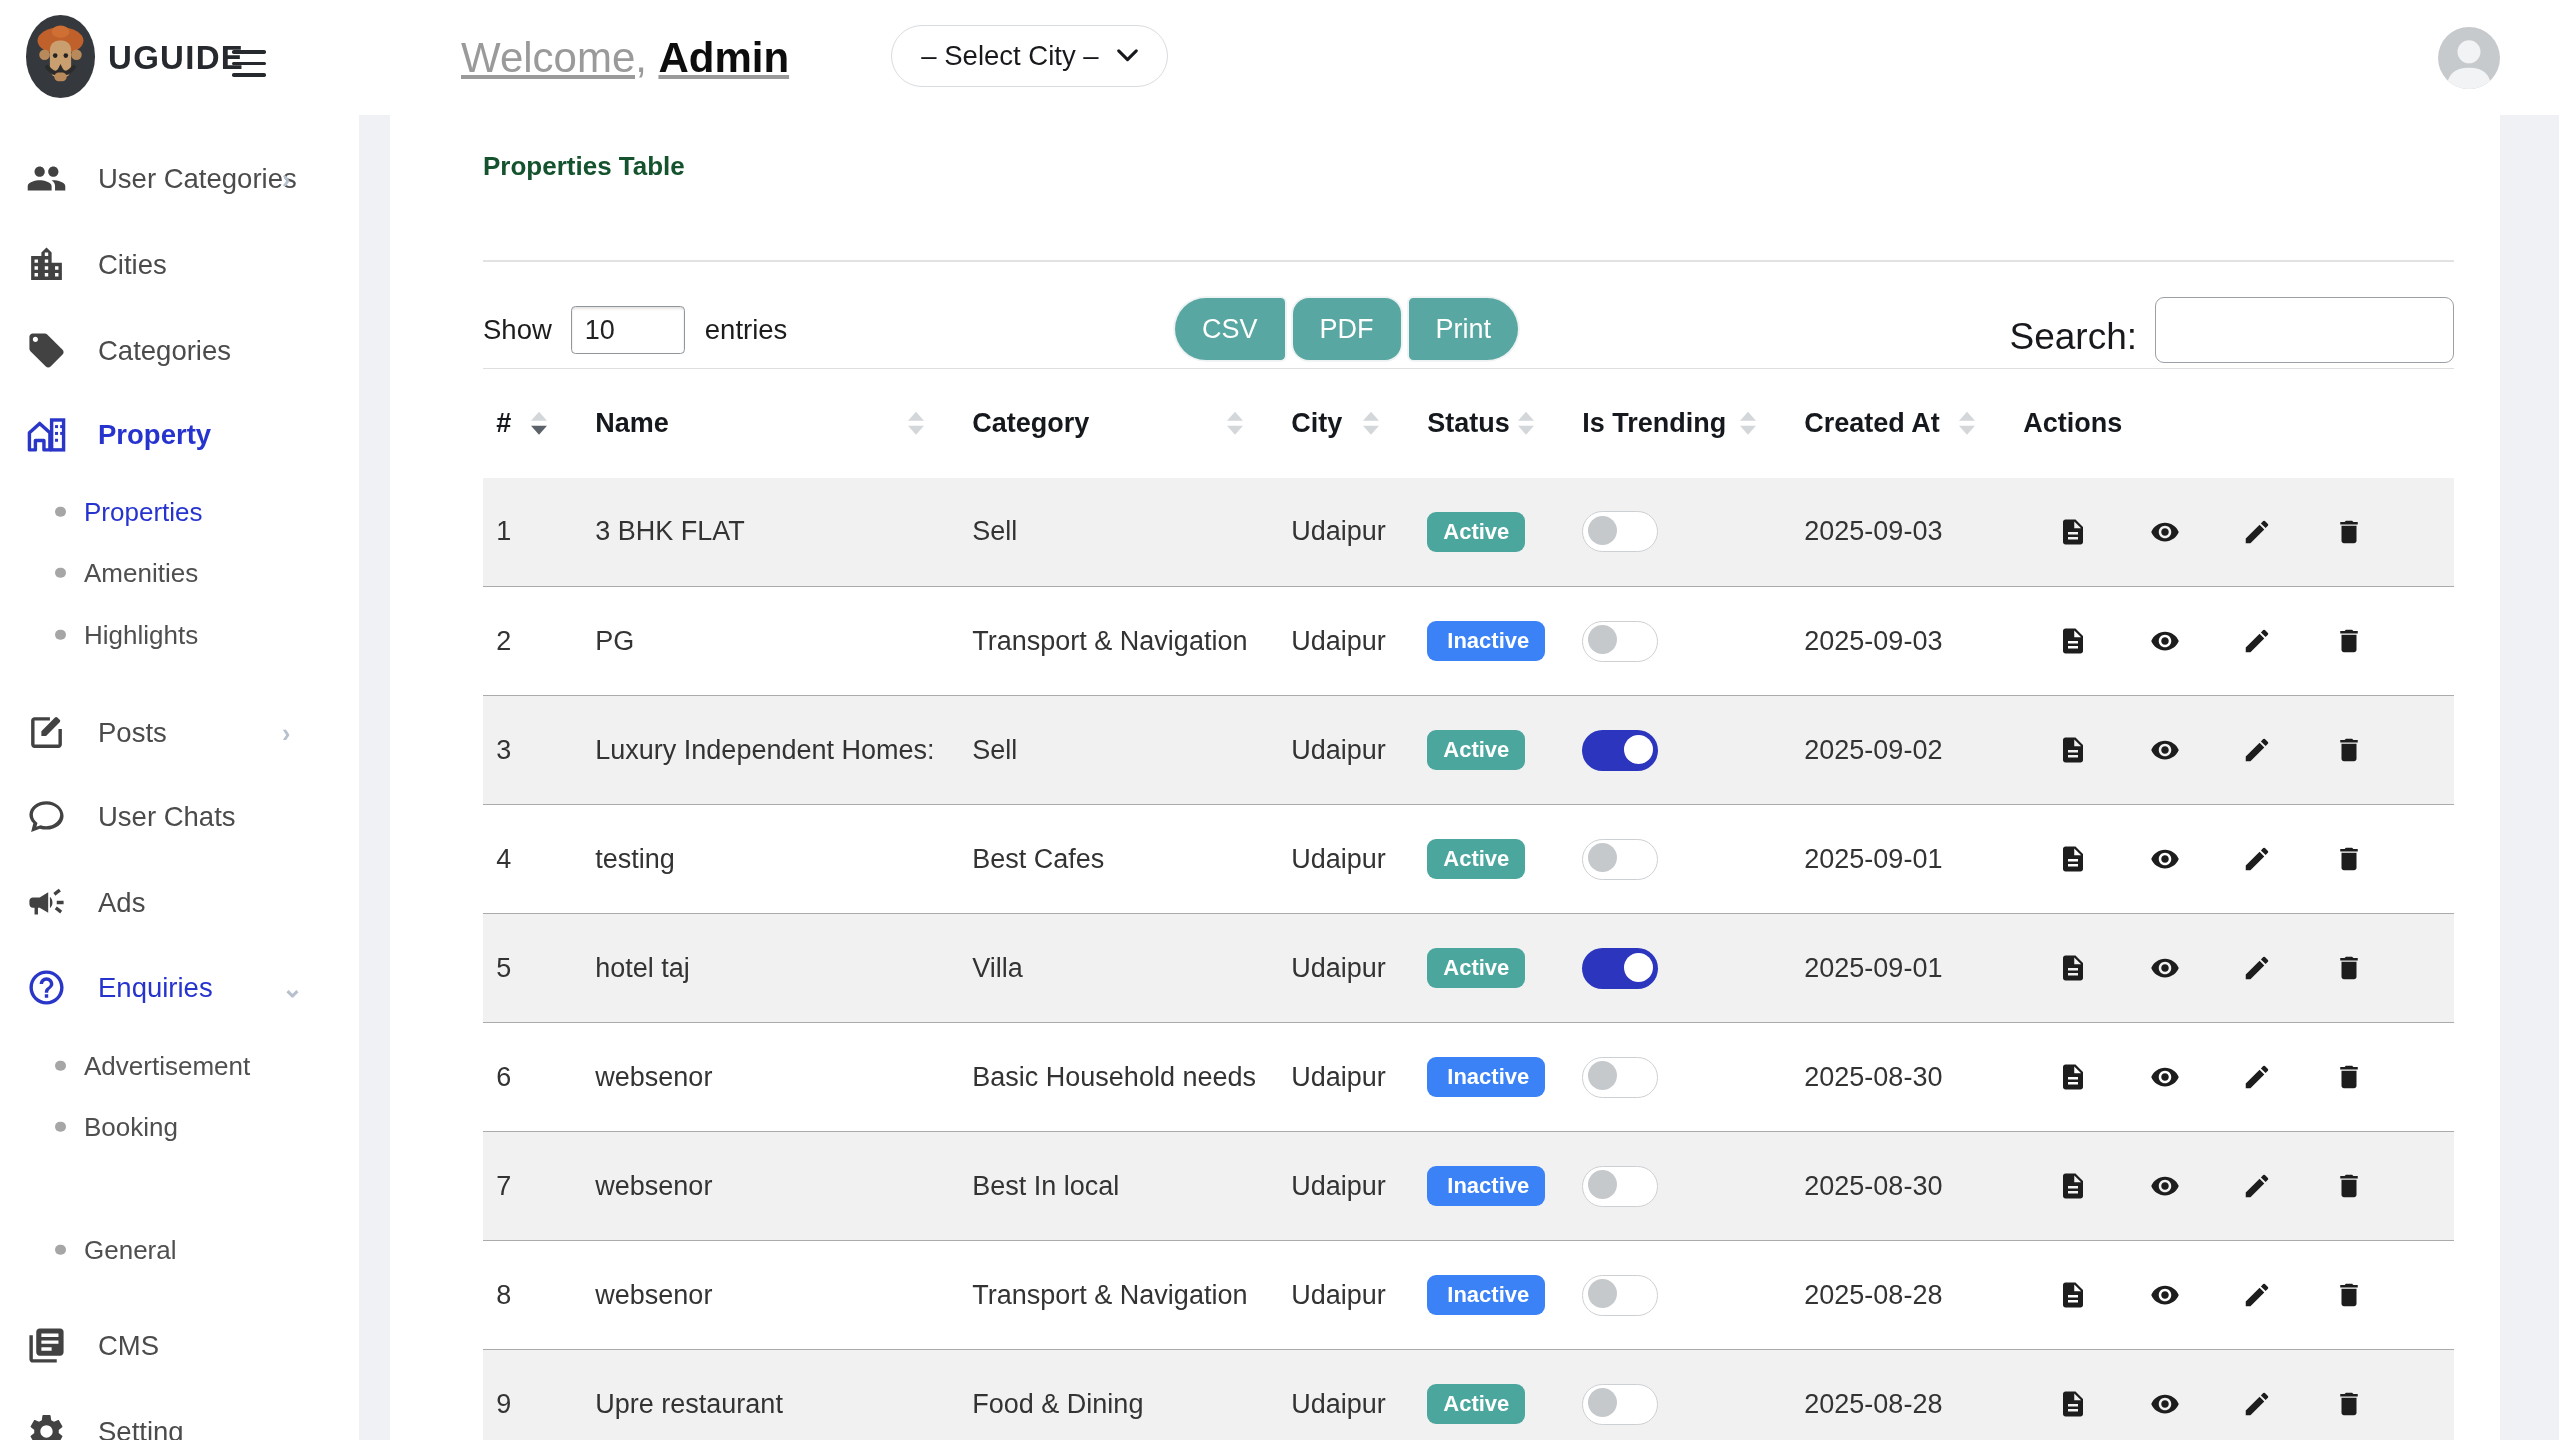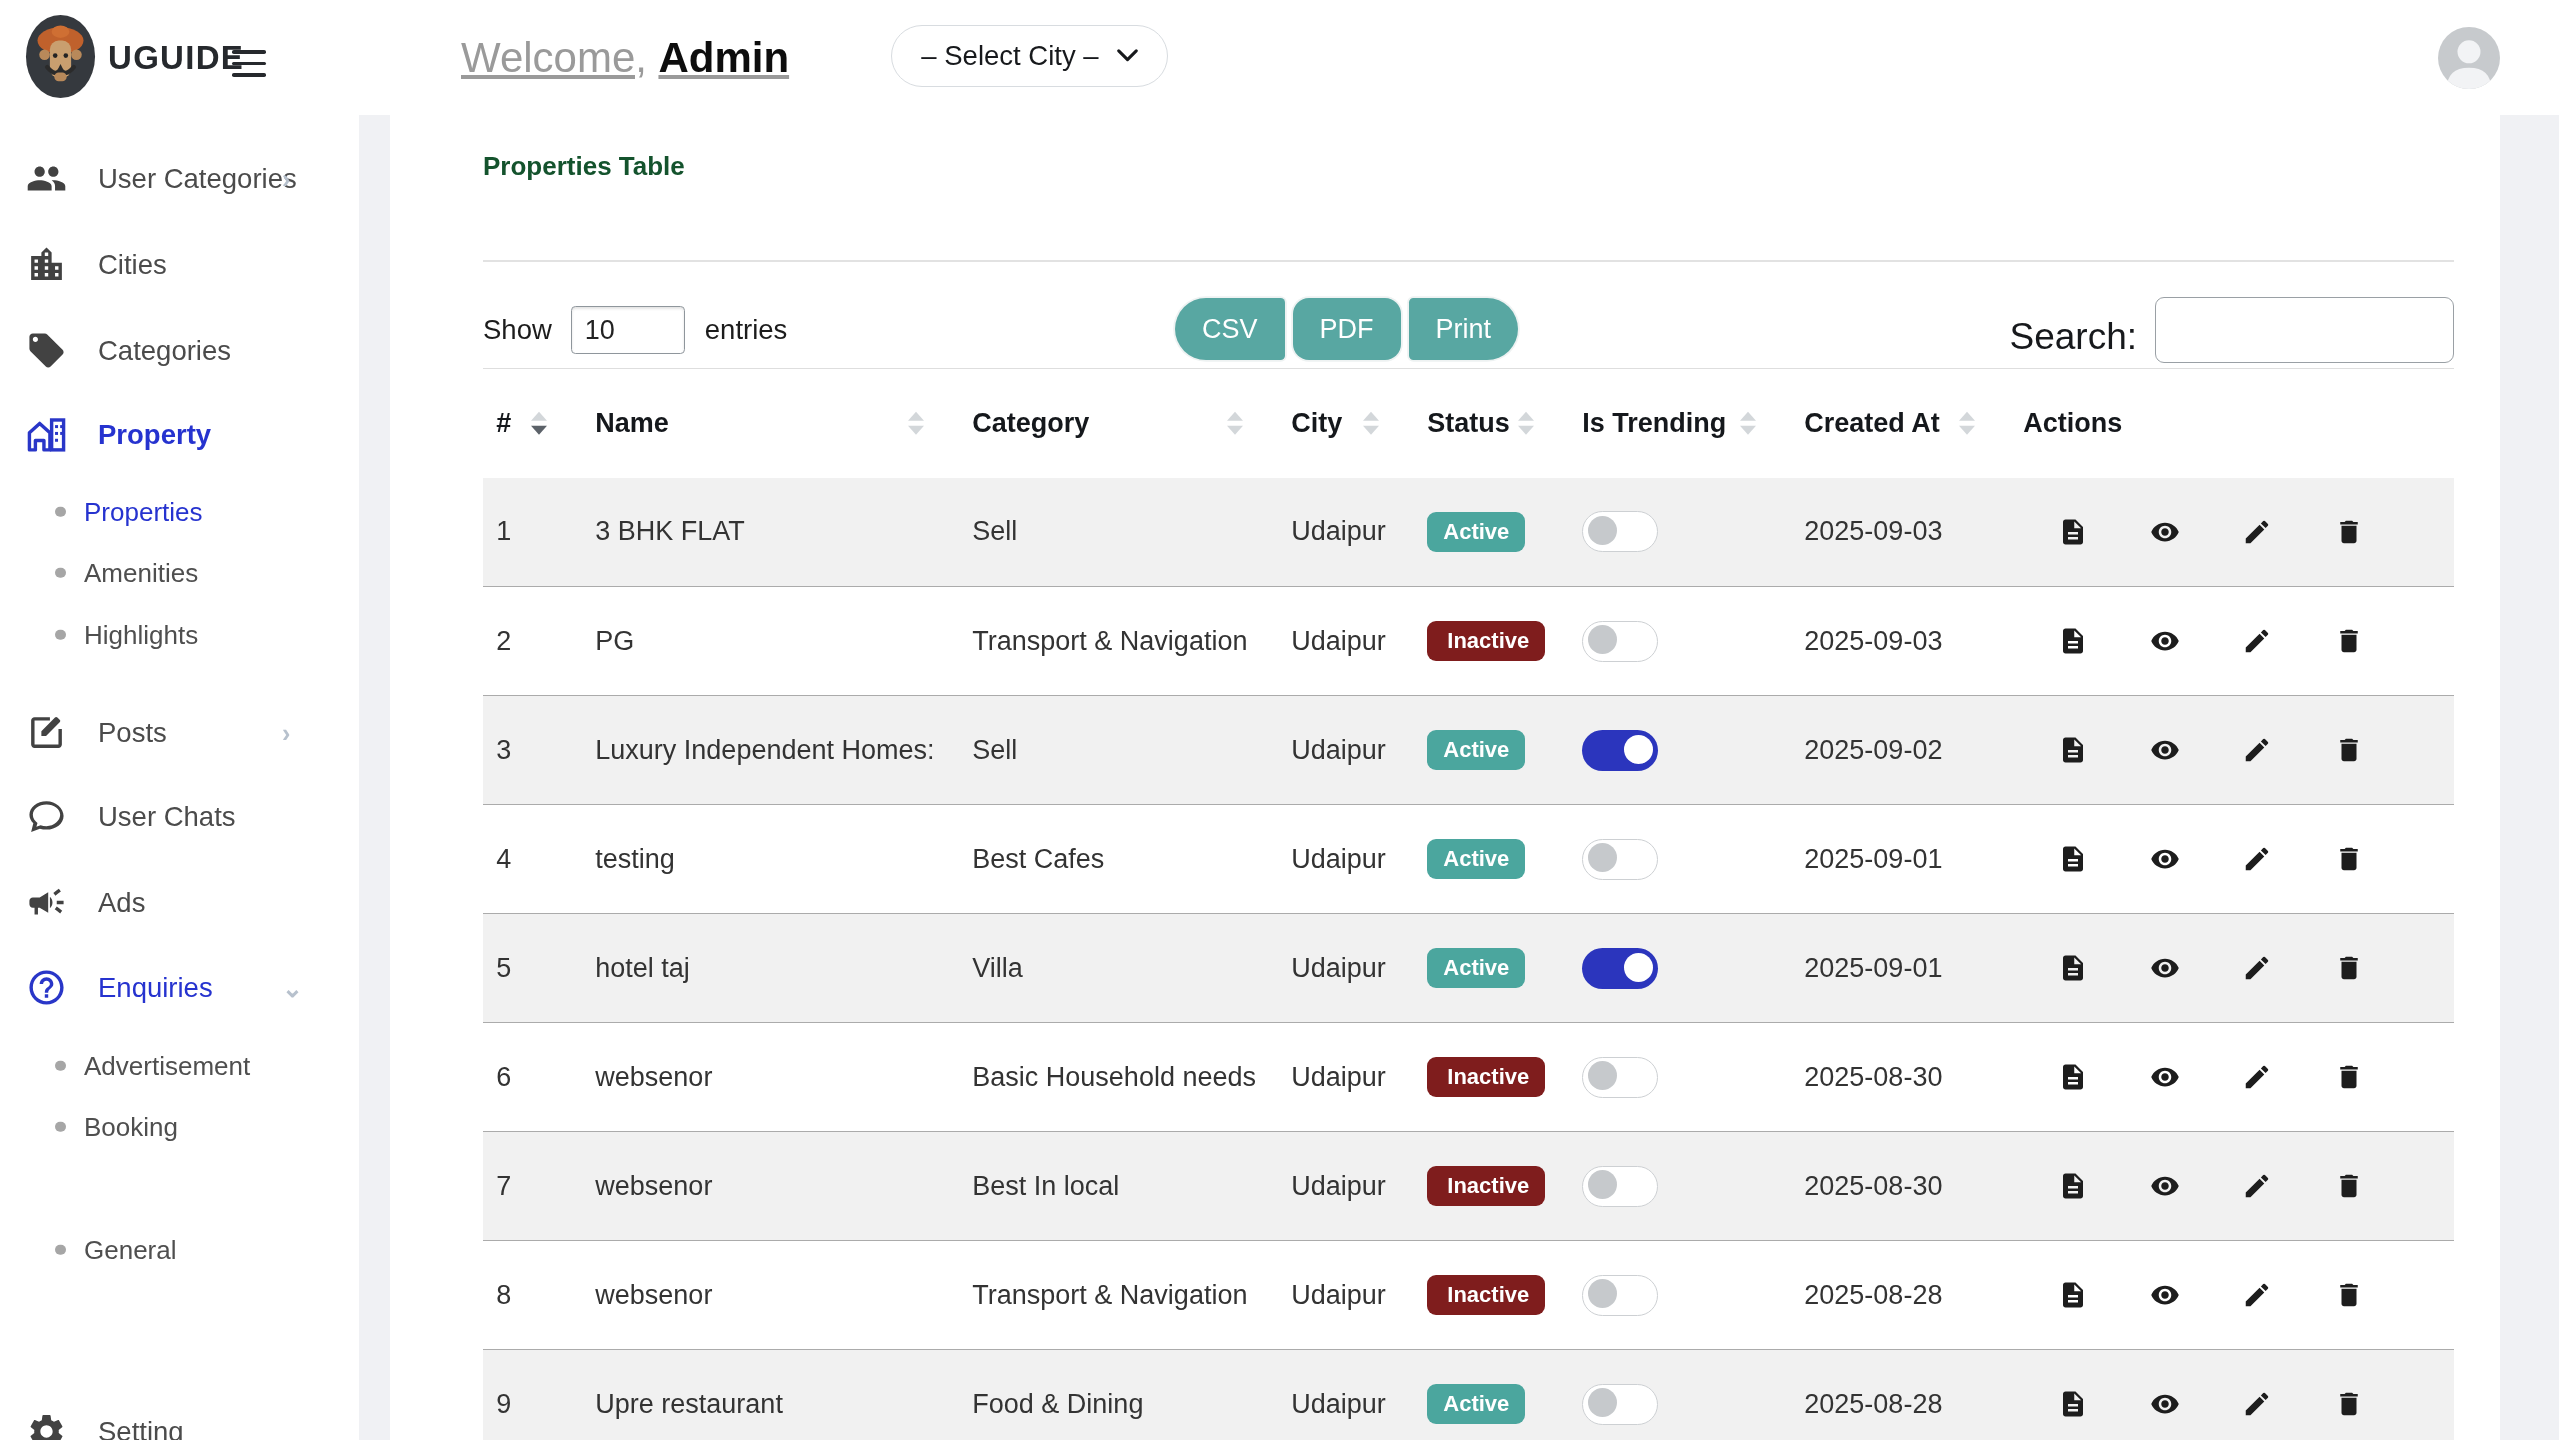--- a/index.html
+++ b/index.html
@@ -55,21 +55,21 @@
   .sort i{display:block;width:0;height:0;border-left:8px solid transparent;border-right:8px solid transparent;}
   .sort .up{border-bottom:9.8px solid #d3d7da;margin-bottom:4.4px;}
   .sort .down{border-top:9.8px solid #d3d7da;}
   .sort.active .down{border-top-color:#5c6269;}
   tbody tr{height:109px;}
   tbody tr + tr{border-top:1.8px solid #ababab;}
   tbody tr:nth-child(odd){background:#f1f1f1;}
   td{font-size:27px;color:#333;padding-left:13.3px;vertical-align:middle;}
   .badge{display:inline-block;height:40px;line-height:40px;padding:0 16px;border-radius:9px;color:#fff;font-size:22px;font-weight:700;}
   .badge.active{background:#4ba69e;}
-  .badge.inactive{background:#7f1d1d;padding-left:20px;}
+  .badge.inactive{background:#3b82f6;padding-left:20px;}
   .toggle{width:76px;height:41px;border-radius:20.4px;position:relative;box-sizing:border-box;cursor:pointer;}
   .toggle.off{background:#fff;border:1.8px solid #cdd0d3;}
   .toggle.off .knob{position:absolute;left:4.4px;top:3.5px;width:29px;height:29px;border-radius:50%;background:#c6c9cc;}
   .toggle.on{background:#2b35bd;}
   .toggle.on .knob{position:absolute;right:5.3px;top:5.3px;width:29px;height:29px;border-radius:50%;background:#fff;}
   .actions-cell{display:flex;align-items:center;gap:60px;padding-left:34px;}
   .actions-cell .act{width:32px;height:32px;display:flex;align-items:center;justify-content:center;cursor:pointer;}
   .actions-cell svg{width:30px;height:30px;fill:#1d1d1d;}
 </style>
 </head>
@@ -205,20 +205,28 @@
         <span class="si-bullet"></span>
         <span class="si-label">Advertisement</span>
       </div>
       <div class="side-item sub" style="top: 982px;">
         <span class="si-bullet"></span>
         <span class="si-label">Booking</span>
       </div>
       <div class="side-item sub" style="top: 1105px;">
         <span class="si-bullet"></span>
         <span class="si-label">General</span>
+      </div>
+      <div class="side-item" style="top: 1201px;">
+        <span class="si-icon">
+          <svg viewBox="0 0 24 24">
+            <path d="M4 6H2v14c0 1.1.9 2 2 2h14v-2H4V6zm16-4H8c-1.1 0-2 .9-2 2v12c0 1.1.9 2 2 2h12c1.1 0 2-.9 2-2V4c0-1.1-.9-2-2-2zm-1 9H9V9h10v2zm-4 4H9v-2h6v2zm4-8H9V5h10v2z"></path>
+          </svg>
+        </span>
+        <span class="si-label">CMS</span>
       </div>
       <div class="side-item" style="top: 1287px;">
         <span class="si-icon">
           <svg viewBox="0 0 24 24">
             <path d="M19.14 12.94c.04-.3.06-.61.06-.94 0-.32-.02-.64-.07-.94l2.03-1.58c.18-.14.23-.41.12-.61l-1.92-3.32c-.12-.22-.37-.29-.59-.22l-2.39.96c-.5-.38-1.03-.7-1.62-.94l-.36-2.54c-.04-.24-.24-.41-.48-.41h-3.84c-.24 0-.43.17-.47.41l-.36 2.54c-.59.24-1.13.57-1.62.94l-2.39-.96c-.22-.08-.47 0-.59.22L2.74 8.87c-.12.21-.08.47.12.61l2.03 1.58c-.05.3-.09.63-.09.94s.02.64.07.94l-2.03 1.58c-.18.14-.23.41-.12.61l1.92 3.32c.12.22.37.29.59.22l2.39-.96c.5.38 1.03.7 1.62.94l.36 2.54c.05.24.24.41.48.41h3.84c.24 0 .44-.17.47-.41l.36-2.54c.59-.24 1.13-.56 1.62-.94l2.39.96c.22.08.47 0 .59-.22l1.92-3.32c.12-.22.07-.47-.12-.61l-2.01-1.58zM12 15.6c-1.98 0-3.6-1.62-3.6-3.6s1.62-3.6 3.6-3.6 3.6 1.62 3.6 3.6-1.62 3.6-3.6 3.6z"></path>
           </svg>
         </span>
         <span class="si-label">Setting</span>
       </div>
     </nav>

